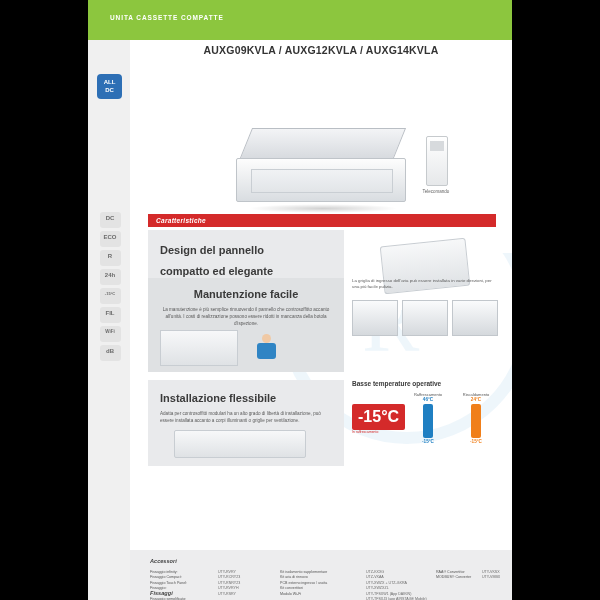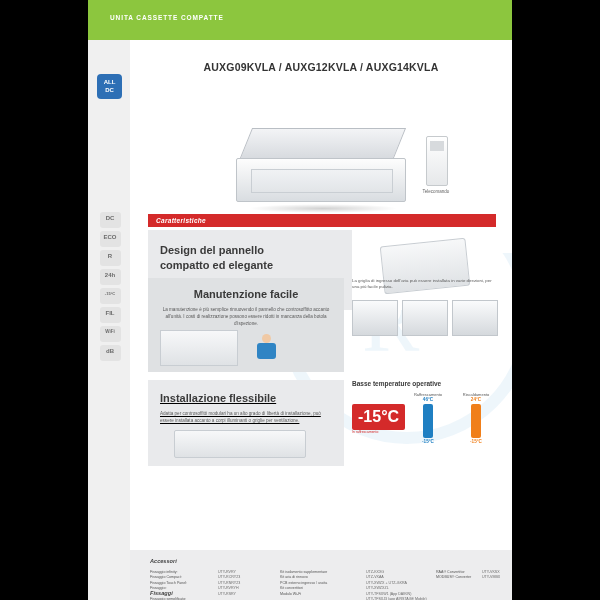--- a/index.html
+++ b/index.html
@@ -7,21 +7,21 @@
   .page{position:absolute;left:88px;top:0;width:424px;height:600px;background:#ffffff;overflow:hidden;}
   .topbar{position:absolute;left:0;top:0;width:424px;height:40px;background:#8cc63e;}
   .topbar .cat{position:absolute;left:22px;top:14px;font-size:6.5px;letter-spacing:.9px;color:#ffffff;font-weight:bold;}
   .leftcol{position:absolute;left:0;top:40px;width:42px;height:560px;background:#f0f0f0;}
   .alldc{position:absolute;left:9px;top:34px;width:25px;height:25px;background:#2d6fb5;border-radius:4px;color:#fff;font-size:6px;font-weight:bold;text-align:center;line-height:8px;padding-top:4px;box-sizing:border-box;}
   .alldc span{display:block;}
   .iconcol{position:absolute;left:6px;top:172px;width:32px;}
   .icn{width:21px;height:16px;margin:0 auto 3px auto;background:#e3e3e3;border-radius:3px;position:relative;}
   .icn i{position:absolute;left:0;right:0;top:3px;text-align:center;font-style:normal;font-size:6px;color:#6b6b6b;font-weight:bold;}
   .body{position:absolute;left:42px;top:40px;width:382px;height:560px;background:#ffffff;}
-  .titleblock{position:absolute;left:0;top:21px;width:382px;text-align:center;}
+  .titleblock{position:absolute;left:0;top:4px;width:382px;text-align:center;}
   .titleblock .l1{font-size:10.5px;font-weight:bold;color:#333;letter-spacing:.2px;}
   .titleblock .l2{font-size:10.5px;font-weight:bold;color:#333;letter-spacing:.2px;margin-top:2px;}
   .hero{position:absolute;left:0;top:48px;width:382px;height:165px;background:#fff;}
   .heroimg{position:absolute;left:100px;top:18px;width:180px;height:120px;}
   .cass-top{position:absolute;left:14px;top:22px;width:152px;height:38px;background:linear-gradient(#f3f4f6,#cfd3d8);transform:skewX(-22deg);border:1px solid #b9bec4;}
   .cass-face{position:absolute;left:6px;top:52px;width:168px;height:42px;background:linear-gradient(#fdfdfd,#d9dde1);border:1px solid #bfc4c9;border-radius:2px;}
   .cass-face:after{content:"";position:absolute;left:14px;top:10px;width:140px;height:22px;border:1px solid #c9ced3;background:linear-gradient(#f0f2f4,#e2e5e8);}
   .cass-shadow{position:absolute;left:18px;top:98px;width:150px;height:9px;background:radial-gradient(ellipse at center,rgba(0,0,0,.18),rgba(0,0,0,0) 70%);}
   .remote{position:absolute;left:296px;top:48px;width:20px;height:48px;background:linear-gradient(#ffffff,#e6e8ea);border:1px solid #c6cacd;border-radius:2px;}
   .remote:after{content:"";position:absolute;left:3px;top:4px;width:14px;height:10px;background:#d7dadd;}
@@ -103,24 +103,24 @@
         <div class="cass-shadow"></div>
       </div>
       <div class="remote"></div>
       <div class="remotelabel">Telecomando</div>
     </div>
 
     <div class="secbar" style="left:18px;top:174px;width:348px;">
       <span>Caratteristiche</span>
     </div>
 
-    <div class="panel" style="left:18px;top:190px;width:196px;height:80px;padding-left:24px;">
+    <div class="panel" style="left:18px;top:190px;width:196px;height:80px;">
       <div style="position:absolute;left:12px;top:14px;width:172px;">
         <h3 class="ph">Design del pannello</h3>
-        <h3 class="ph" style="margin-top:3px;">compatto ed elegante</h3>
+        <h3 class="ph" style="margin-top:9px;">compatto ed elegante</h3>
         <div class="ptext" style="margin-top:6px;">Il design compatto ed elegante del pannello si adatta perfettamente ai controsoffitti modulari. Le dimensioni della griglia di 620x620 mm nascondono la presenza dell'unità installata nella stanza.</div>
       </div>
     </div>
     <div class="ghost" style="left:222px;top:190px;width:144px;height:80px;border:none;background:#ffffff;">
       <div class="ghost" style="left:30px;top:12px;width:84px;height:46px;transform:rotate(-6deg);border-radius:3px;"></div>
     </div>
 
     <div class="panel" style="left:18px;top:238px;width:196px;height:94px;background:#dfe1e3;">
       <div style="position:absolute;left:12px;top:10px;width:172px;text-align:center;">
         <h3 class="ph">Manutenzione facile</h3>
@@ -133,21 +133,21 @@
       </div>
     </div>
     <div style="position:absolute;left:222px;top:238px;width:144px;height:94px;">
       <div class="caption" style="left:0;top:0;width:144px;">La griglia di ingresso dell'aria può essere installata in varie direzioni, per una più facile pulizia.</div>
       <div class="unitsm" style="left:0;top:22px;width:44px;height:34px;"></div>
       <div class="unitsm" style="left:50px;top:22px;width:44px;height:34px;"></div>
       <div class="unitsm" style="left:100px;top:22px;width:44px;height:34px;"></div>
     </div>
 
     <div class="panel" style="left:18px;top:340px;width:196px;height:86px;background:#e9eaec;">
-      <div style="position:absolute;left:12px;top:12px;width:172px;text-decoration:underline;">
+      <div style="position:absolute;left:12px;top:12px;width:172px;">
         <h3 class="ph">Installazione flessibile</h3>
         <div class="ptext" style="margin-top:6px;">Adatta per controsoffitti modulari ha un alto grado di libertà di installazione, può essere installata accanto a corpi illuminanti o griglie per ventilazione.</div>
       </div>
       <div class="ghost" style="left:26px;top:50px;width:130px;height:26px;border-radius:2px;"></div>
     </div>
 
     <div style="position:absolute;left:222px;top:340px;width:150px;height:86px;">
       <h3 style="margin:0;font-size:6.5px;color:#3a3a3a;font-weight:bold;">Basse temperature operative</h3>
       <div style="position:absolute;left:0;top:24px;width:48px;height:26px;">
         <div class="temp">-15°C</div>

